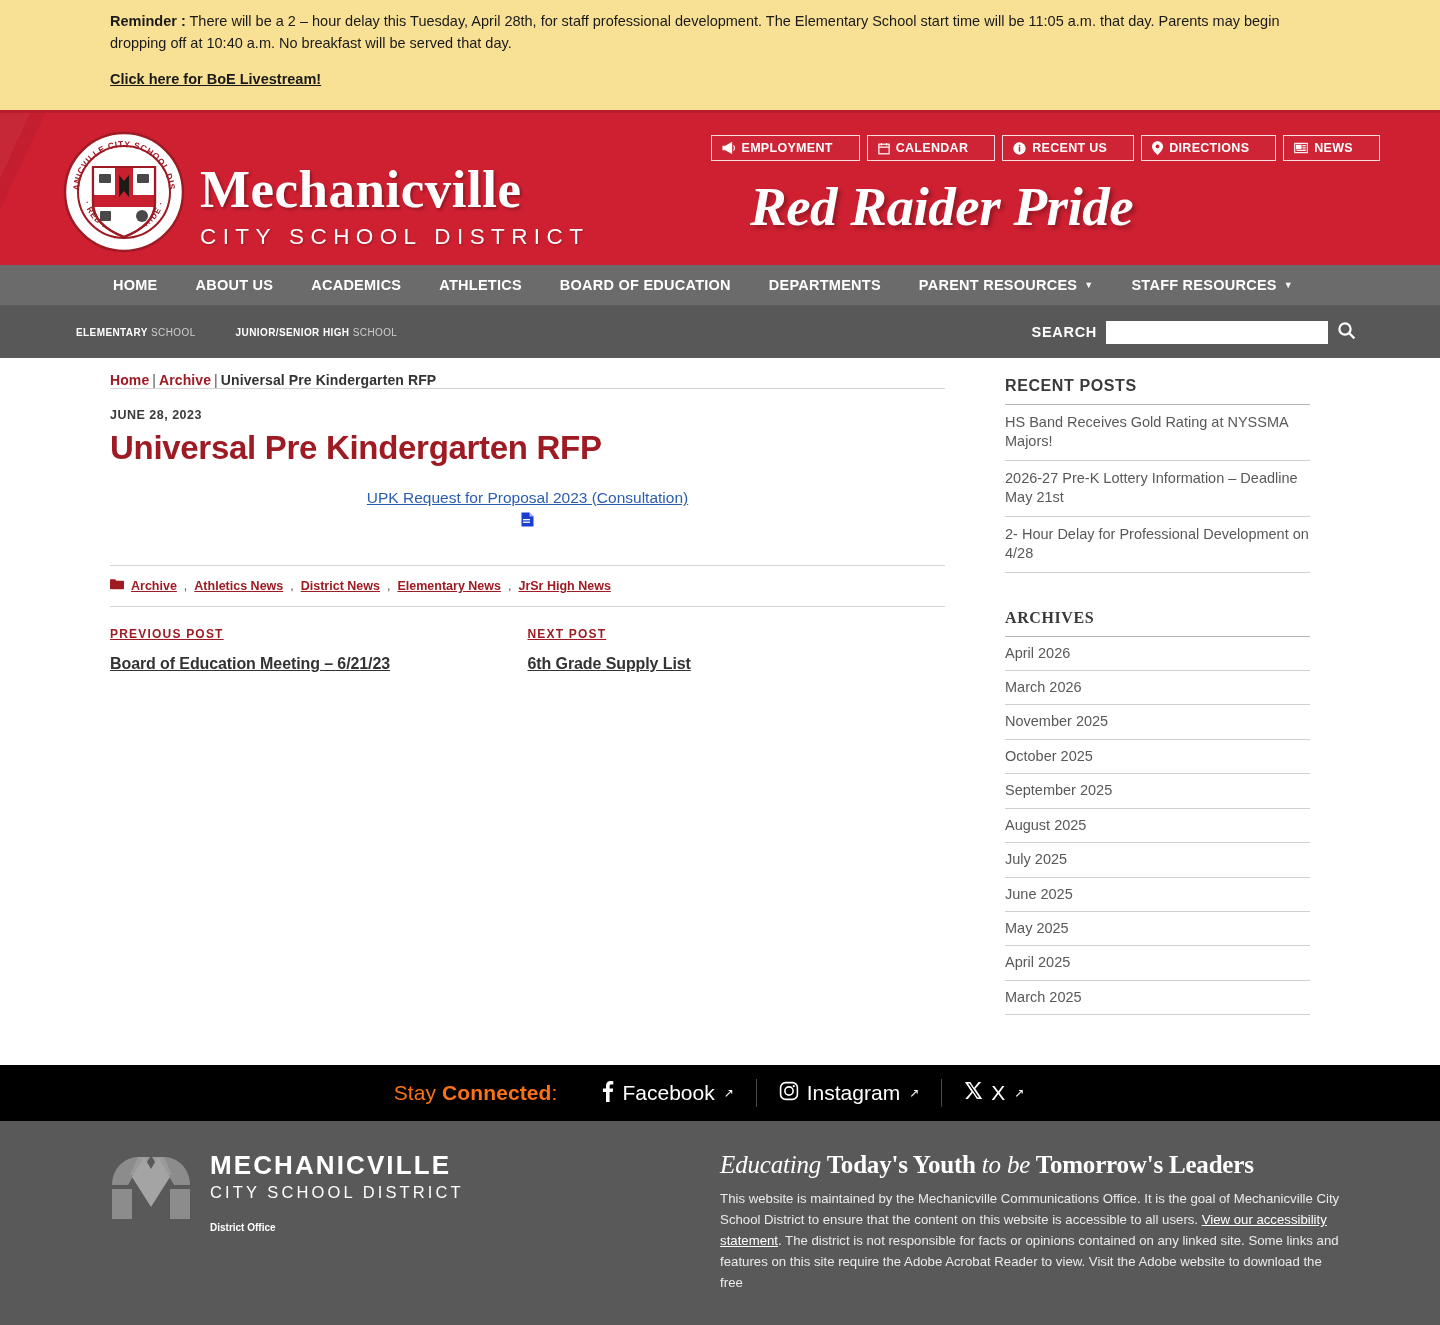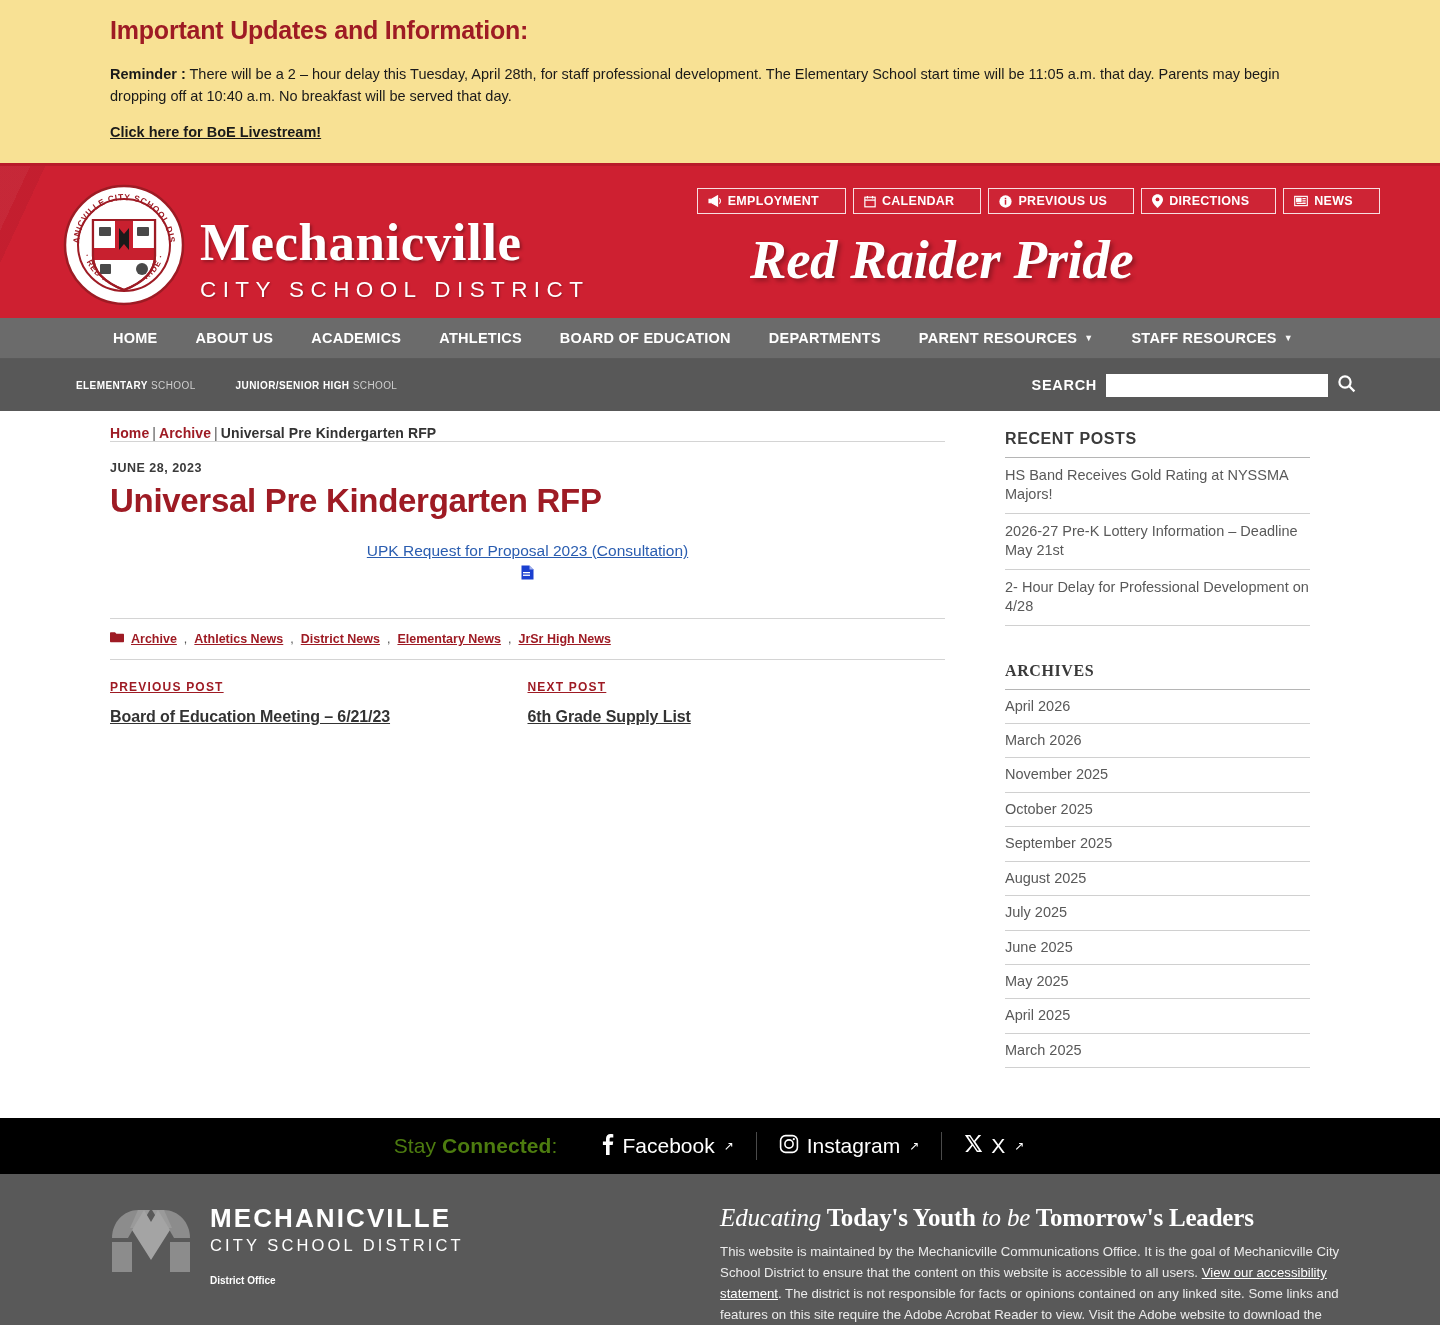--- a/index.html
+++ b/index.html
@@ -266,21 +266,21 @@
   .arch-list li { padding: 7px 0 7px 0; }
 
   
   .social {
     background: #000;
     height: 56px;
     display: flex; align-items: center; justify-content: center;
     gap: 0;
   }
   .stay {
-    color: #4d7c0f; font-size: 21px; letter-spacing: 0.1px;
+    color: #f97316; font-size: 21px; letter-spacing: 0.1px;
     margin-right: 22px;
   }
   .stay b { font-weight: bold; }
   .soc-item {
     display: flex; align-items: center; gap: 8px;
     color: #fff; font-size: 21px; cursor: pointer;
     padding: 0 22px;
     justify-content: center;
   }
   .soc-div { width: 1px; height: 28px; background: #4a4a4a; }
@@ -314,21 +314,20 @@
   .f-text {
     color: #ebebeb; font-size: 13.2px; line-height: 1.58; margin-top: 10px;
   }
   .f-text a { color: #fff; text-decoration: underline; cursor: pointer; }
 </style>
 </head>
 <body>
 
 <div class="alert-banner">
   <div class="alert-inner">
-    <div class="alert-title">Important Updates and Information:</div>
     <div class="alert-body">
       <b>Reminder :</b><span> There will be a 2 – hour delay this Tuesday, April 28th, for staff professional development. The Elementary School start time will be 11:05 a.m. that day. Parents may begin dropping off at 10:40 a.m.  No breakfast will be served that day.</span>
     </div>
     <a class="alert-link">Click here for BoE Livestream!</a>
   </div>
 </div>
 
 <div class="header">
   <div class="header-inner">
 
@@ -396,21 +395,21 @@
         <span>CALENDAR</span>
       </div>
       <div class="util-btn">
         <span>
           <svg width="13" height="13" viewBox="0 0 14 14">
               <circle cx="7" cy="7" r="6.6" fill="#fff"></circle>
               <rect x="6.2" y="5.4" width="1.6" height="5" fill="#ce2031"></rect>
               <rect x="6.2" y="3" width="1.6" height="1.7" fill="#ce2031"></rect>
             </svg>
         </span>
-        <span>PREVIOUS US</span>
+        <span>RECENT US</span>
       </div>
       <div class="util-btn">
         <span>
           <svg width="11" height="14" viewBox="0 0 12 15" fill="#fff">
               <path d="M6 0 C2.7 0 0 2.7 0 6 C0 10 6 15 6 15 S12 10 12 6 C12 2.7 9.3 0 6 0 Z"></path>
               <circle cx="6" cy="5.8" r="2.1" fill="#ce2031"></circle>
             </svg>
         </span>
         <span>DIRECTIONS</span>
       </div>

